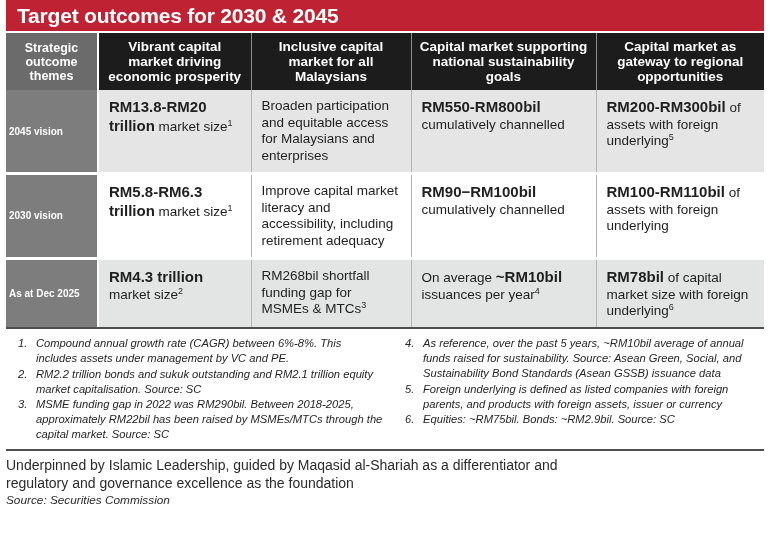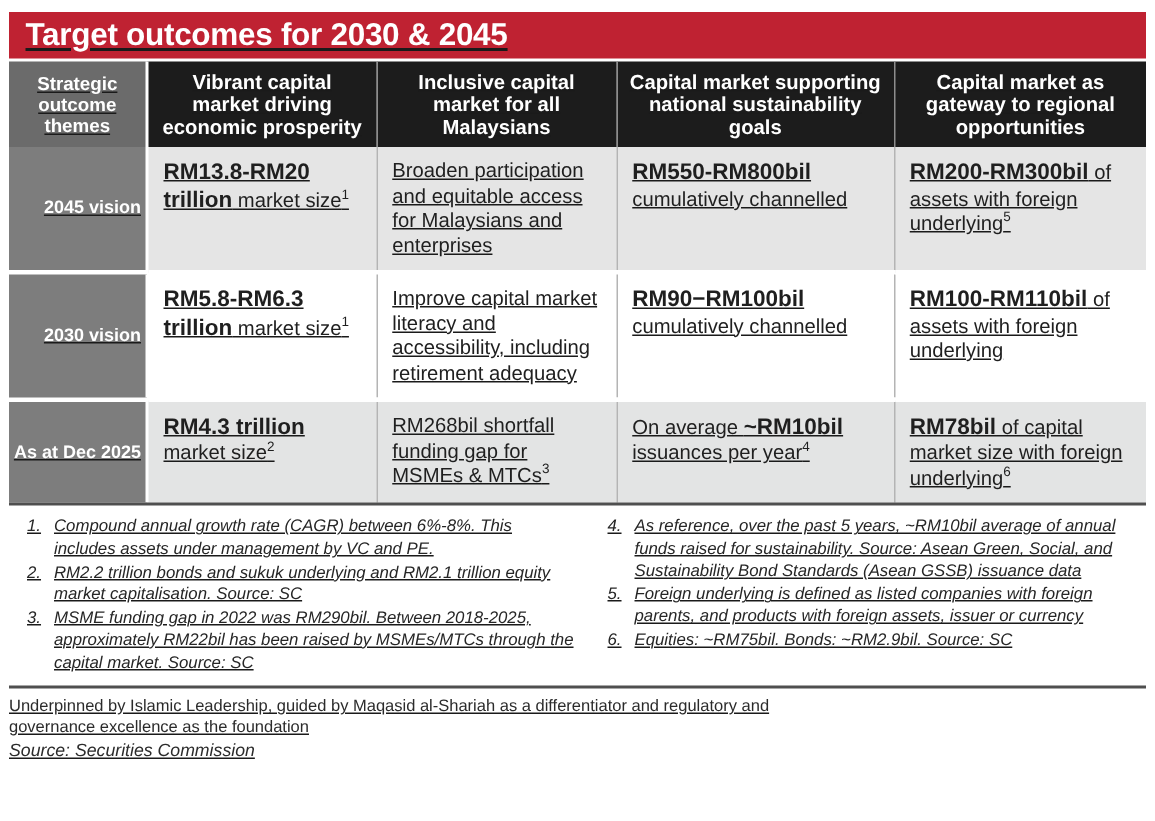--- a/index.html
+++ b/index.html
@@ -12,23 +12,22 @@
     height: 547px;
     font-family: "Liberation Sans", sans-serif;
     color: #1a1a1a;
     overflow: hidden;
   }
   .page {
     position: relative;
     width: 770px;
     height: 547px;
     box-sizing: border-box;
-    padding: 8px 6px;
+    padding: 0 6px;
     background: #ffffff;
-    text-decoration: underline;
   }
 
   
   .title-bar {
     background: #bf2232;
     height: 31px;
     display: flex;
     align-items: center;
     padding-left: 11px;
     margin: 0 0 2px 0;
@@ -80,23 +79,23 @@
     box-sizing: border-box;
     border-right: 1px solid #8d8d8d;
     margin-top: 24px;
   }
   .hdr-col.last { border-right: none; }
 
   
   .row-label {
     background: #7d7d7d;
     color: #ffffff;
-    font-size: 12px;
-    font-weight: bold;
-    text-align: right;
+    font-size: 10px;
+    font-weight: bold;
+    text-align: left;
     vertical-align: middle;
     line-height: 1.14;
     padding: 4px 3px;
     border-right: 2px solid #ffffff;
     border-bottom: 3px solid #ffffff;
   }
   .cell {
     vertical-align: top;
     padding: 8px 10px 8px 10px;
     font-size: 13.5px;
@@ -164,21 +163,21 @@
     background: #4f4f4f;
     width: 758px;
     margin-top: 7px;
   }
   .footer {
     position: relative;
     width: 758px;
     padding-top: 5px;
   }
   .footer-text {
-    font-size: 11px;
+    font-size: 14px;
     line-height: 1.3;
     color: #2b2b2b;
     max-width: 560px;
   }
   .footer-source {
     font-size: 11.8px;
     font-style: italic;
     color: #2b2b2b;
     line-height: 1.3;
   }
@@ -265,21 +264,21 @@
   <div class="table-underline"></div>
 
   <div class="notes">
     <div class="notes-col left">
         <div class="note">
           <div class="note-num">1.</div>
           <div class="note-txt">Compound annual growth rate (CAGR) between 6%-8%. This includes assets under management by VC and PE.</div>
         </div>
         <div class="note">
           <div class="note-num">2.</div>
-          <div class="note-txt">RM2.2 trillion bonds and sukuk underlying and RM2.1 trillion equity market capitalisation. Source: SC</div>
+          <div class="note-txt">RM2.2 trillion bonds and sukuk outstanding and RM2.1 trillion equity market capitalisation. Source: SC</div>
         </div>
         <div class="note">
           <div class="note-num">3.</div>
           <div class="note-txt">MSME funding gap in 2022 was RM290bil. Between 2018-2025, approximately RM22bil has been raised by MSMEs/MTCs through the capital market. Source: SC</div>
         </div>
       </div>
     <div class="notes-col right">
         <div class="note">
           <div class="note-num">4.</div>
           <div class="note-txt">As reference, over the past 5 years, ~RM10bil average of annual funds raised for sustainability. Source: Asean Green, Social, and Sustainability Bond Standards (Asean GSSB) issuance data</div>

